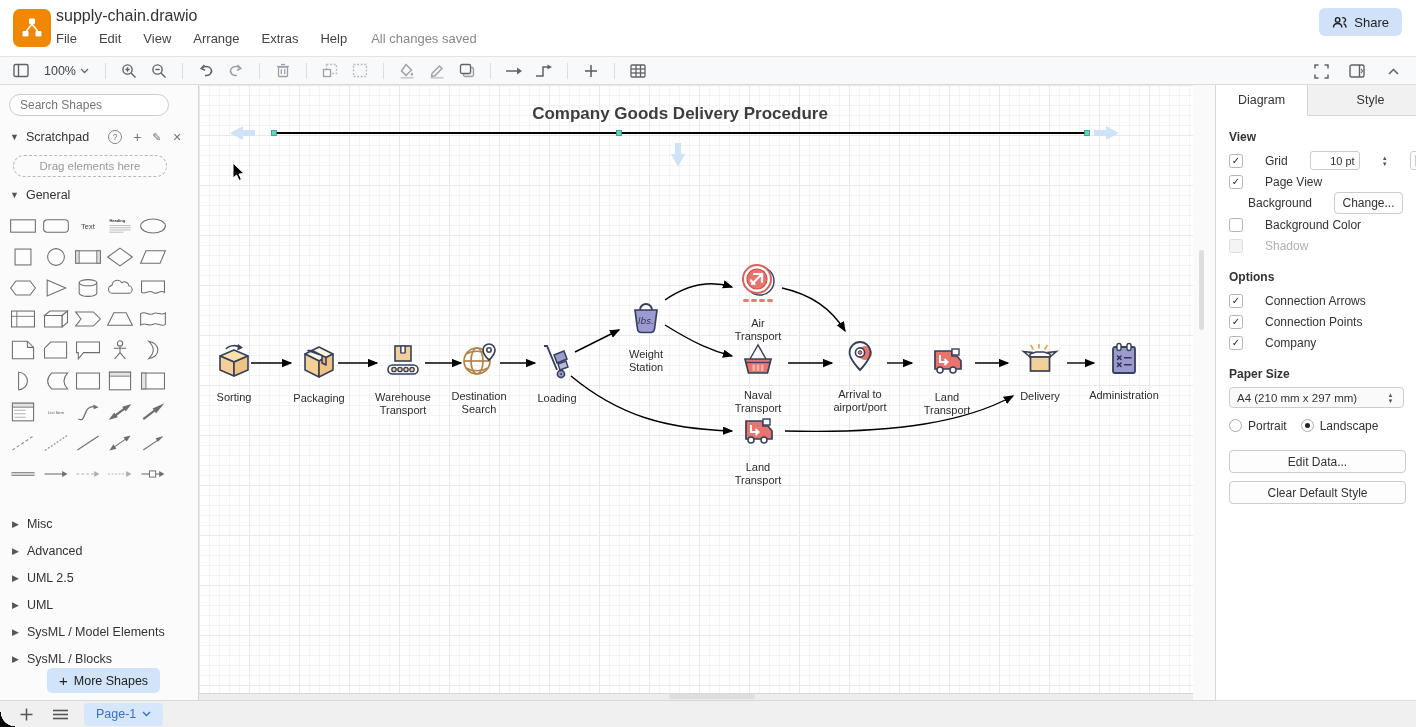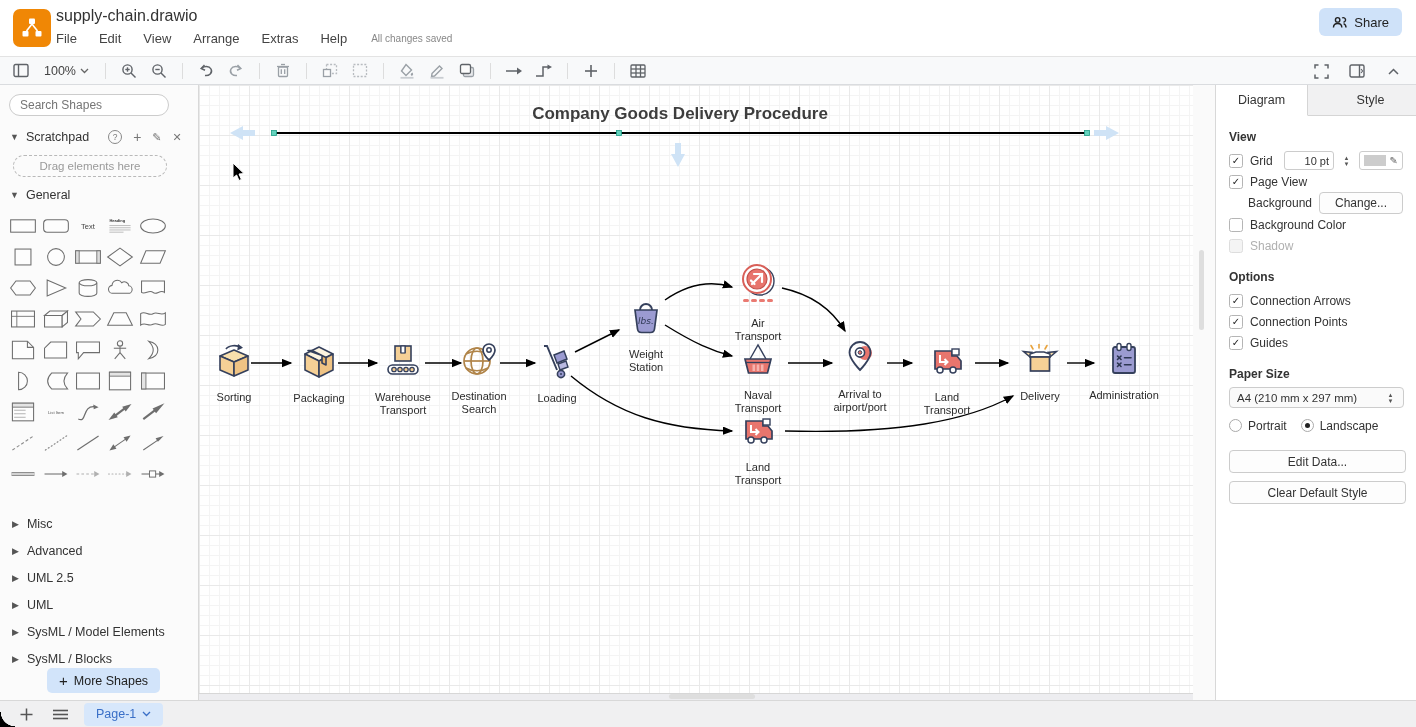--- a/index.html
+++ b/index.html
@@ -3,21 +3,21 @@
 <meta charset="utf-8">
 <style>
   html,body{margin:0;padding:0;background:#e8e8e8;font-family:"Liberation Sans","DejaVu Sans",sans-serif;}
   .stage{position:relative;width:1416px;height:727px;background:#fff;overflow:hidden;}
   
   .header{position:absolute;left:0;top:0;width:1416px;height:56px;background:#fff;border-bottom:1px solid #e3e3e3;}
   .logo{position:absolute;left:13px;top:9px;width:38px;height:38px;background:#f08705;border-radius:7px;display:flex;align-items:center;justify-content:center;}
   .doc-title{position:absolute;left:56px;top:7px;font-size:16px;color:#333;}
   .menubar{position:absolute;left:56px;top:31px;display:flex;gap:22px;font-size:13px;color:#444;}
   .menubar span{cursor:default;}
-  .save-status{font-size:10px;color:#888;margin-left:2px;align-self:center;text-align:right;}
+  .save-status{font-size:13px;color:#888;margin-left:2px;align-self:center;text-align:right;}
   .share-btn{position:absolute;right:14px;top:8px;height:28px;padding:0 13px;background:#cfe2f9;border-radius:6px;display:flex;align-items:center;gap:7px;font-size:13px;color:#222;}
   
   .toolbar{position:absolute;left:0;top:57px;width:1416px;height:28px;background:#f8f9fa;border-bottom:1px solid #dadcdf;display:flex;align-items:center;padding:0 8px;box-sizing:border-box;}
   .tb{display:flex;align-items:center;gap:4px;}
   .tb-btn{width:26px;height:22px;display:flex;align-items:center;justify-content:center;border-radius:4px;}
   .tb-sep{width:1px;height:16px;background:#ddd;margin:0 6px;}
   .zoom-select{display:flex;align-items:center;gap:4px;font-size:12.5px;color:#444;padding:0 6px;}
   .tb-right{position:absolute;right:10px;top:0;height:28px;display:flex;align-items:center;gap:10px;}
   
   .sidebar{position:absolute;left:0;top:85px;width:199px;height:615px;background:#fbfbfb;border-right:1px solid #d8d8d8;box-sizing:border-box;font-size:12.5px;color:#333;}
@@ -48,21 +48,21 @@
   .edges{position:absolute;left:0;top:0;}
   .node{position:absolute;display:flex;flex-direction:column;align-items:center;gap:10px;width:90px;}
   .node-label{font-size:11px;line-height:12.5px;color:#2c2c2c;text-align:center;white-space:pre-line;}
   
   .panel{position:absolute;left:1215px;top:85px;width:201px;height:615px;background:#fff;border-left:1px solid #d8d8d8;box-sizing:border-box;font-size:12px;color:#333;}
   .tabs{display:flex;height:30px;background:#f1f1f2;border-bottom:1px solid #d5d5d5;gap:17px;}
   .tab{flex:1;display:flex;align-items:center;justify-content:center;font-size:12.5px;color:#333;border-right:1px solid #d5d5d5;}
   .tab.active{background:#fff;border-bottom:1px solid #fff;margin-bottom:-1px;}
   .p-section{padding:0 13px;}
   .p-head{font-weight:bold;font-size:12px;margin:14px 0 6px 0;}
-  .p-row{display:flex;align-items:center;min-height:21px;gap:7px;position:relative;}
+  .p-row{display:flex;align-items:center;min-height:21px;gap:22px;position:relative;}
   .cb{width:12px;height:12px;border:1px solid #b5b5b5;border-radius:2.5px;background:#fff;display:flex;align-items:center;justify-content:center;font-size:10px;color:#222;flex:none;}
   .cb.checked::after{content:"✓";}
   .cb.disabled{background:#f4f4f4;border-color:#ddd;}
   .p-row .dim{color:#b0b0b0;}
   .grid-input{margin-left:auto;width:40px;height:17px;border:1px solid #ccc;border-radius:3px;font-size:11px;text-align:right;padding:0 4px;color:#333;font-family:inherit;}
   .stepper{width:11px;height:19px;display:flex;flex-direction:column;align-items:center;justify-content:center;font-size:6px;color:#555;line-height:6px;}
   .swatch-btn{width:44px;height:19px;border:1px solid #ccc;border-radius:3px;background:#fff;display:flex;align-items:center;justify-content:space-between;padding:0 4px;box-sizing:border-box;}
   .swatch{width:22px;height:11px;background:#ccc;}
   .mini-btn{margin-left:auto;width:112px;height:20px;border:1px solid #ccc;border-radius:4px;background:#fdfdfd;display:flex;align-items:center;justify-content:center;font-size:12px;color:#333;}
   .paper-select{width:175px;height:21px;border:1px solid #ccc;border-radius:4px;background:#fafafa;display:flex;align-items:center;padding:0 7px;box-sizing:border-box;font-size:11.5px;color:#333;justify-content:space-between;}
@@ -869,21 +869,21 @@
       <div class="p-row">
         <span class="cb checked"></span>
         <span>Connection Arrows</span>
       </div>
       <div class="p-row">
         <span class="cb checked"></span>
         <span>Connection Points</span>
       </div>
       <div class="p-row">
         <span class="cb checked"></span>
-        <span>Guides</span>
+        <span>Company</span>
       </div>
       <div class="p-head">Paper Size</div>
       <div class="paper-select">
         <span>A4 (210 mm x 297 mm)</span>
         <span class="stepper">
             <span>▲</span>
             <span>▼</span>
           </span>
       </div>
       <div class="p-row" style="margin-top:7px;gap:6px;">

